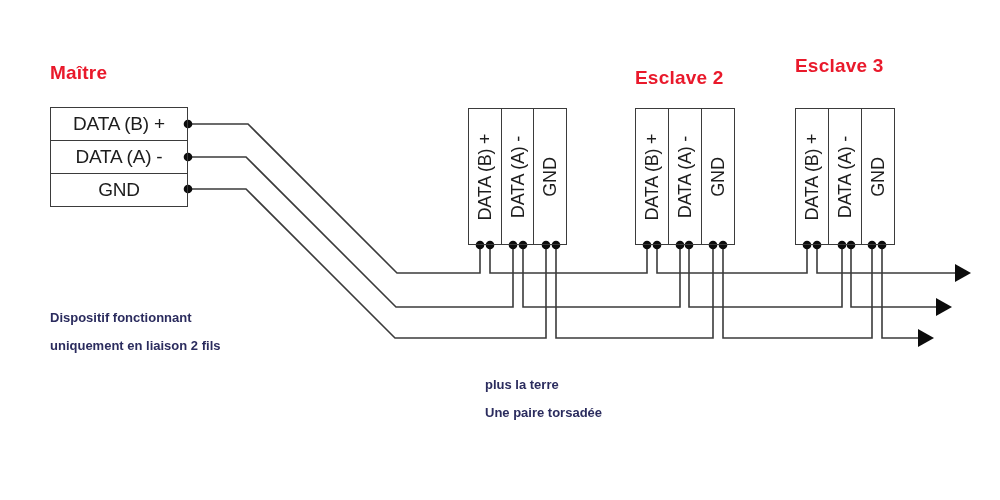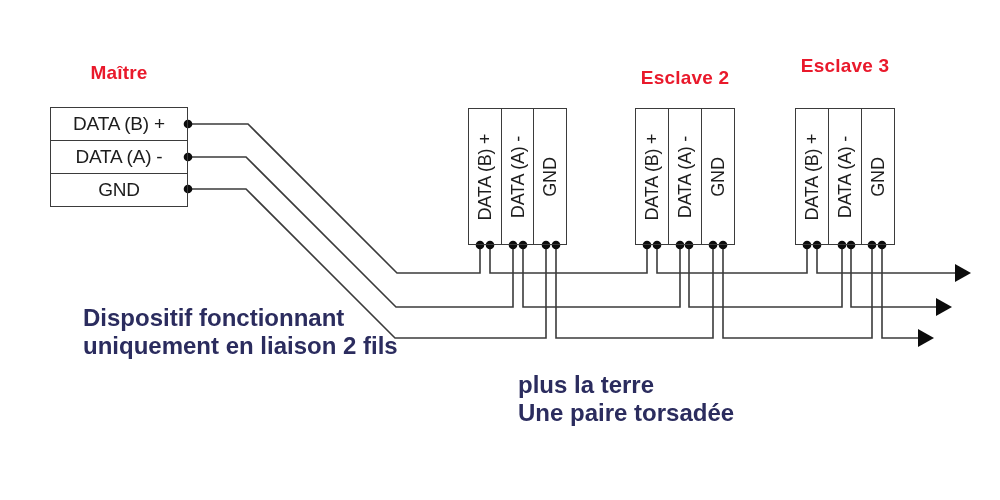--- a/index.html
+++ b/index.html
@@ -11,21 +11,21 @@
     background: #ffffff;
     overflow: hidden;
   }
   .svg-layer { position: absolute; left: 0; top: 0; width: 1000px; height: 500px; }
 
   .device-title {
     position: absolute;
     font-size: 19px;
     font-weight: bold;
     color: #e9192b;
-    text-align: center;
+    text-align: left;
     letter-spacing: 0.2px;
     white-space: nowrap;
   }
 
   .master-box {
     position: absolute;
     left: 50px; top: 107px;
     width: 138px; height: 100px;
     border: 1.6px solid #3b3b3b;
     box-sizing: border-box;
@@ -60,26 +60,25 @@
     left: 50%; top: 50%;
     transform: translate(-50%, -50%) rotate(-90deg);
     white-space: nowrap;
     font-size: 18px;
     color: #1d1d1d;
     letter-spacing: -0.2px;
   }
 
   .note {
     position: absolute;
-    font-size: 24px;
+    font-size: 13px;
     font-weight: bold;
     line-height: 28px;
     color: #2b2c5e;
     white-space: nowrap;
-    margin-left: 33px;
   }
   .note span { display: block; }
 </style>
 </head>
 <body>
 
 <div class="stage">
 
   <svg class="svg-layer" viewBox="0 0 1000 500">
 

